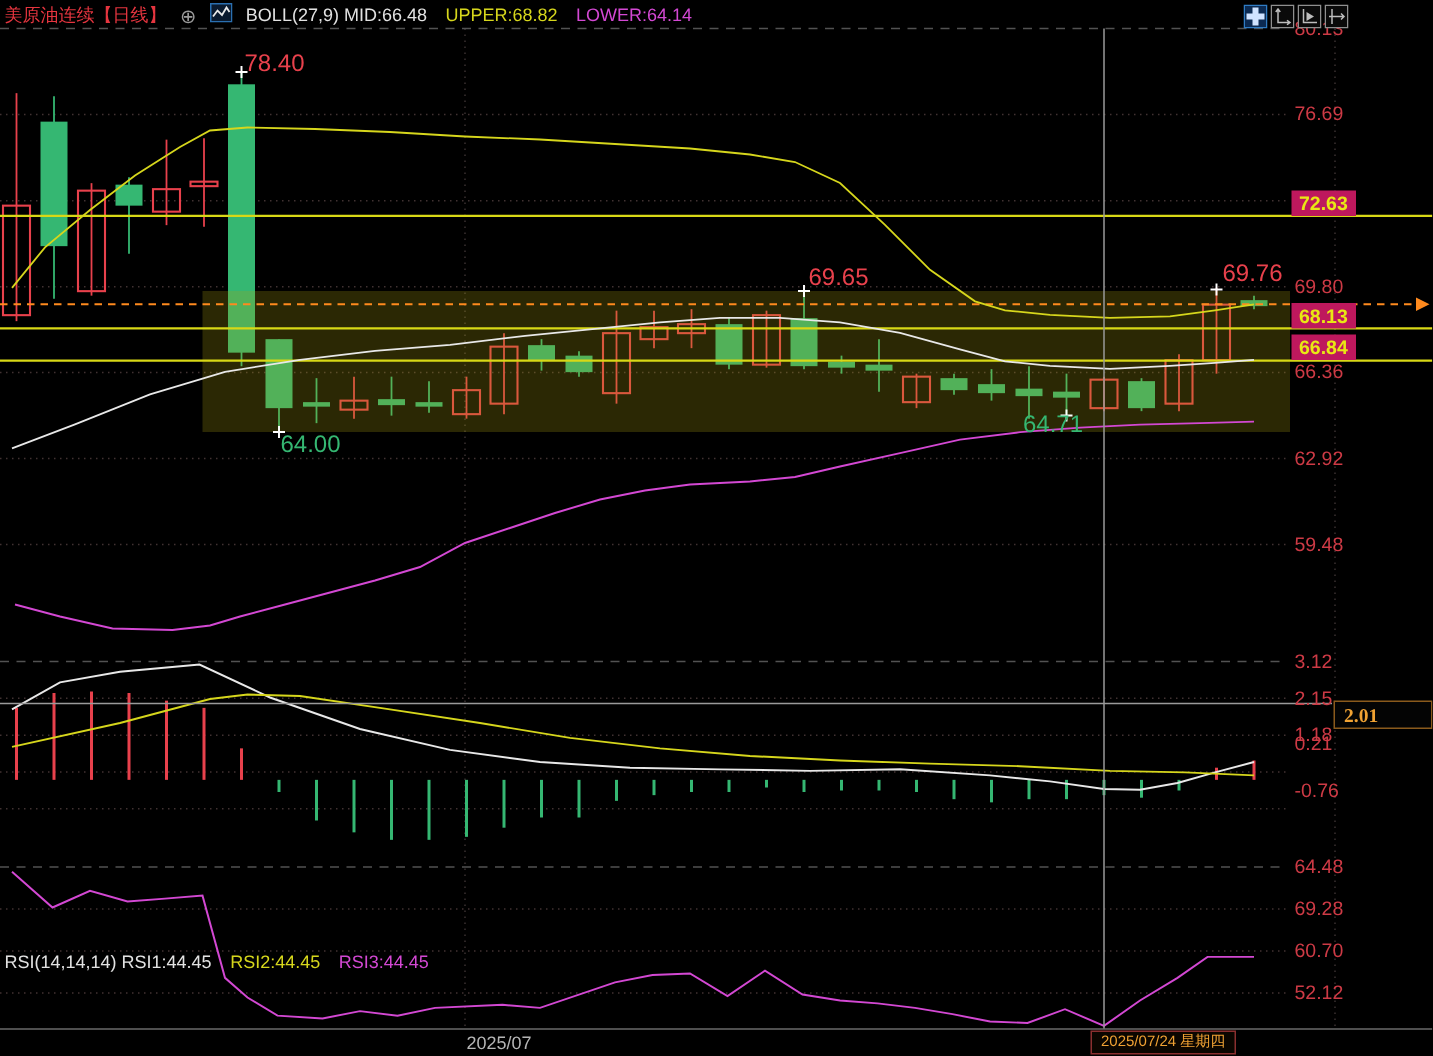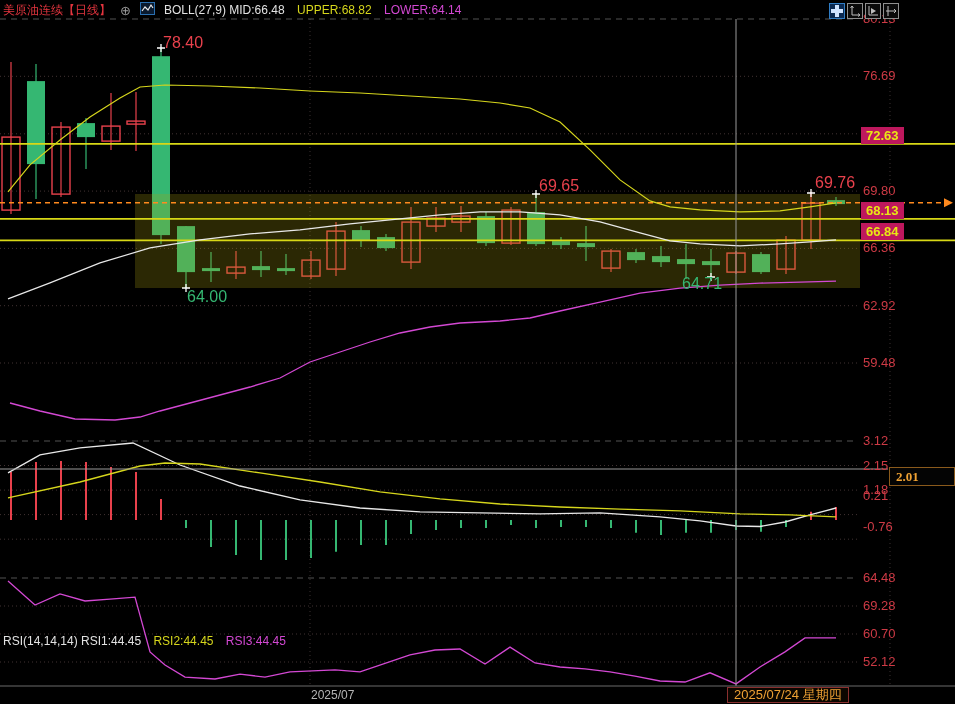--- a/index.html
+++ b/index.html
@@ -21,21 +21,21 @@
   .yel{color:#d6d61c;}
   .mag{color:#d348d3;}
   .gicon{color:#9a9a9a;font-size:13px;margin-right:6px;}
   .mini-icon{display:inline-block;margin-right:6px;}
   #toolbar{position:absolute;left:829px;top:3px;display:flex;gap:2px;}
   .tool-btn{width:16px;height:16px;}
   #crosshair-value{position:absolute;left:889px;top:467px;width:58px;height:17px;
     border:1px solid #8a5a1c;background:#040404;color:#f0a233;font-size:13px;font-weight:bold;
     line-height:17px;padding-left:6px;}
   #crosshair-date{position:absolute;left:727px;top:687px;height:14px;border:1px solid #8a2f2f;
-    background:#0b0600;color:#f0a233;font-size:13px;line-height:14px;padding:0 6px;}
+    background:#0b0600;color:#f0a233;font-size:10px;line-height:14px;padding:0 6px;}
   #month-label{position:absolute;left:311px;top:688px;color:#b5b5b5;font-size:12px;}
   #watermark{position:absolute;left:815px;top:640px;font-size:35px;font-weight:bold;
     color:#cacaca;letter-spacing:1px;text-shadow:0 0 4px #000;}
 </style>
 </head>
 <body>
 
 <div id="app">
 
   <svg id="chart-svg" width="955" height="704">

